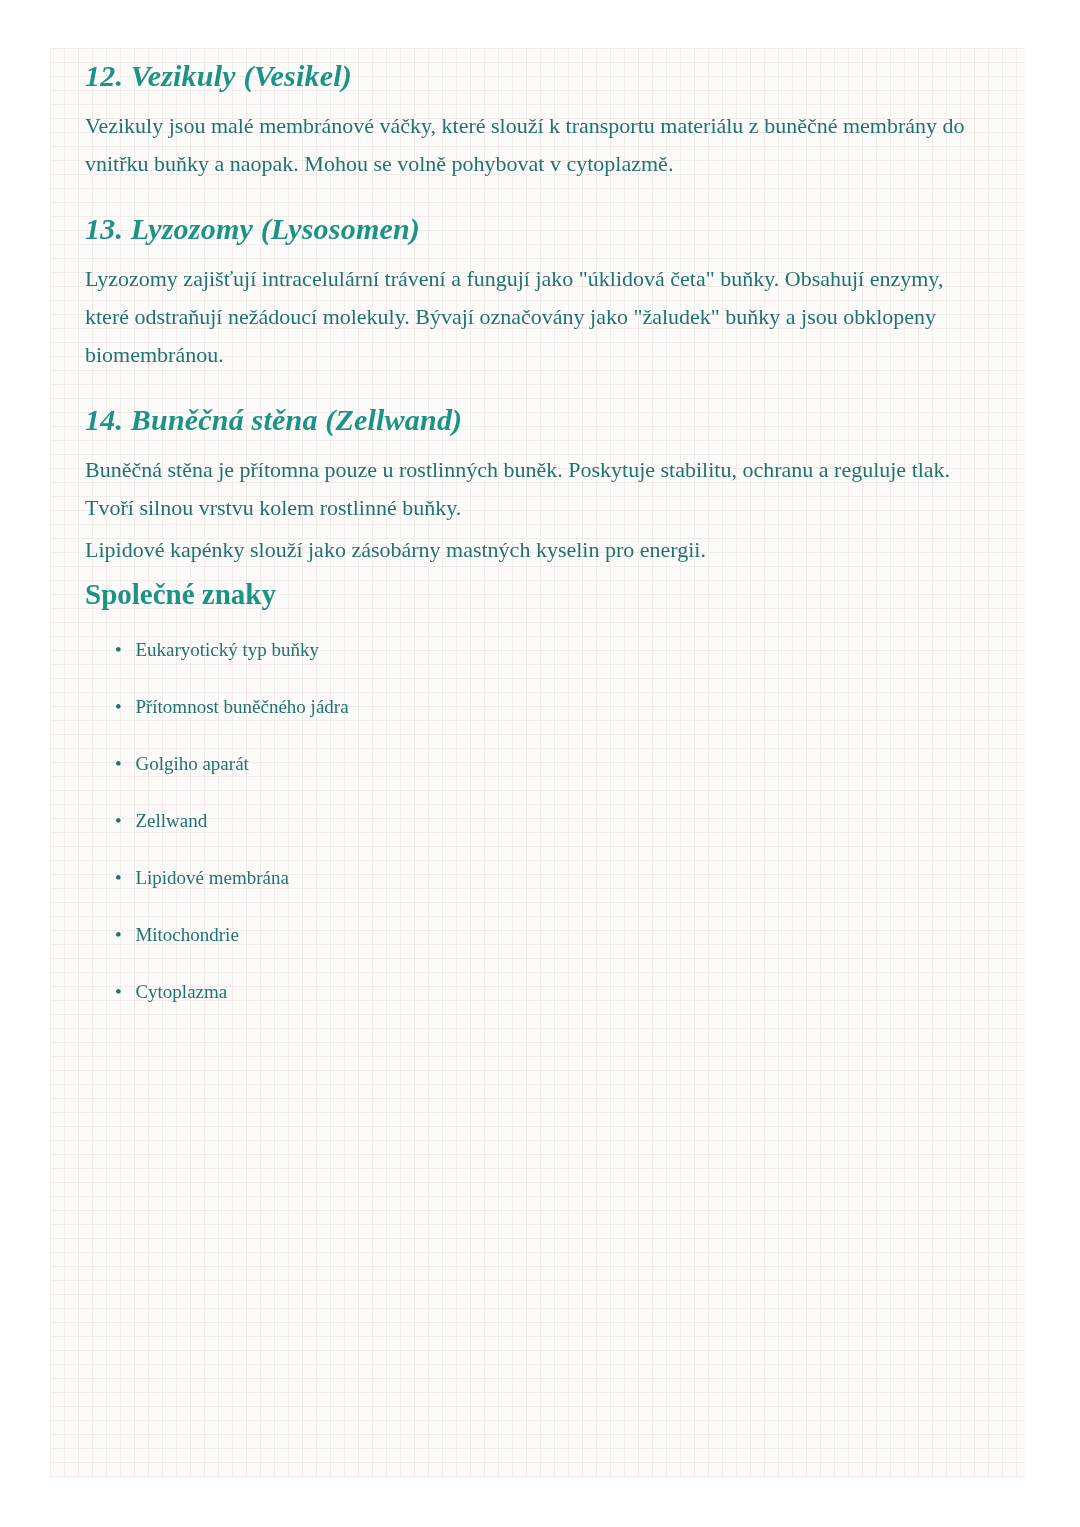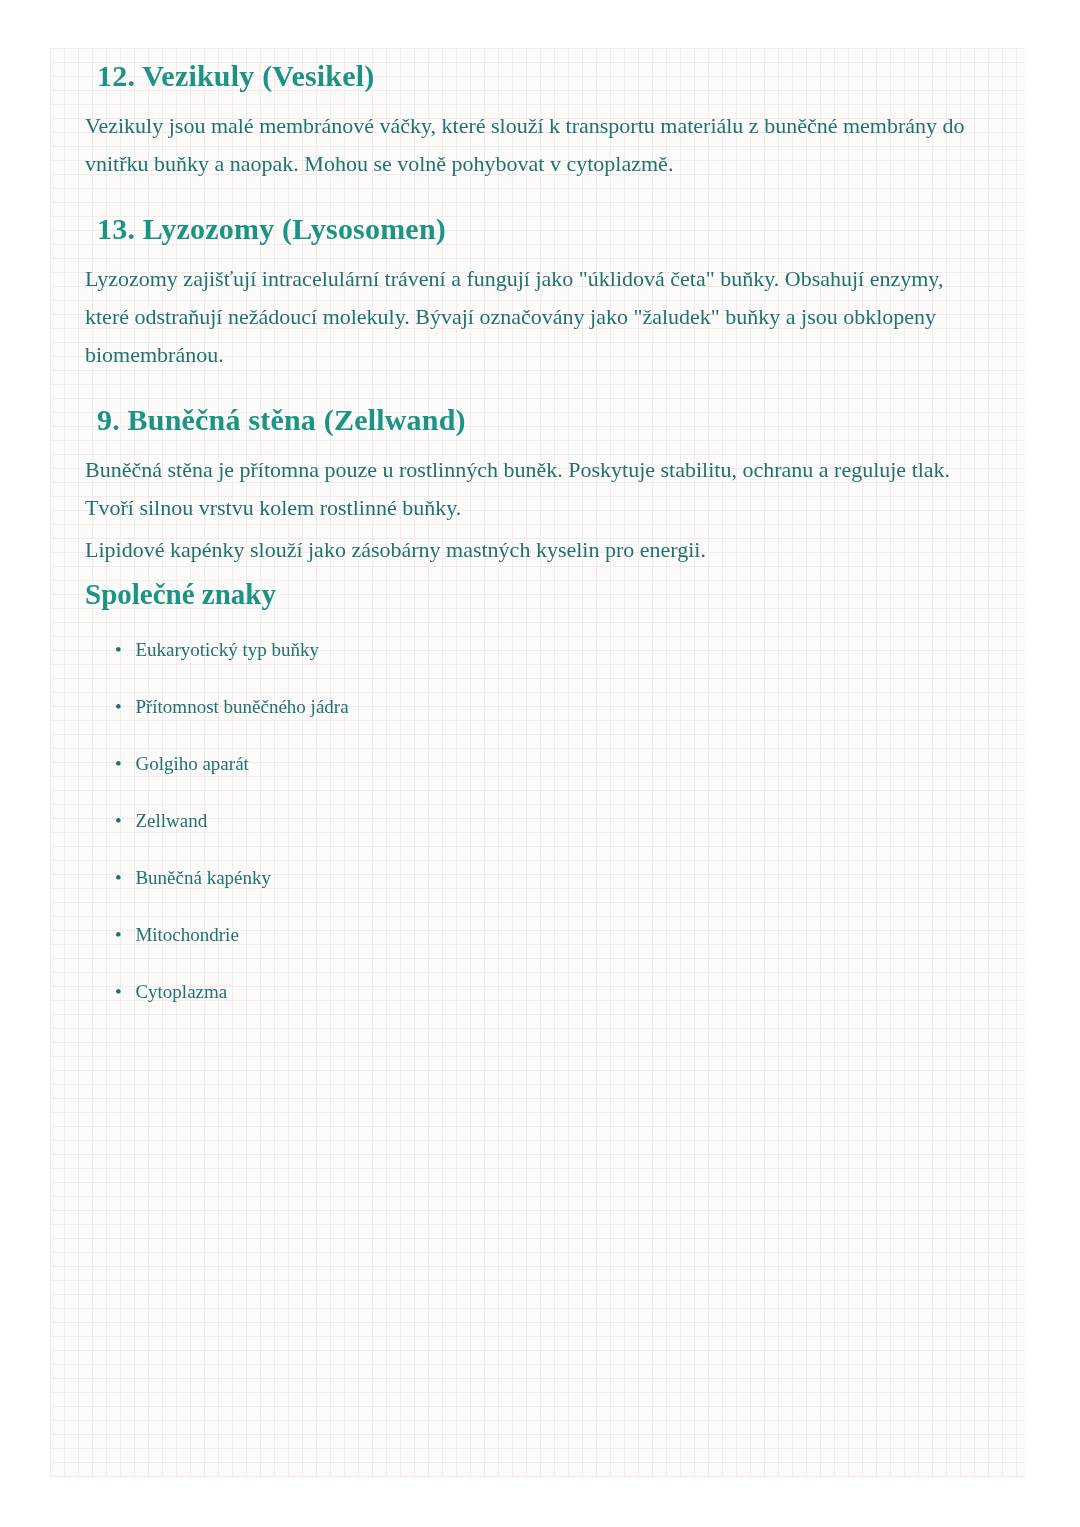--- a/index.html
+++ b/index.html
@@ -24,26 +24,27 @@
     box-sizing: border-box;
     padding: 10px 35px 0 35px;
     background-color: #fcfbf9;
     background-image:
       linear-gradient(to right, #f2ebea 1px, transparent 1px),
       linear-gradient(to bottom, #f2ebea 1px, transparent 1px);
     background-size: 14px 14px;
   }
   section.doc-section { margin: 0; }
   h2.section-heading {
-    margin: 28px 0 14px 12px;
+    margin: 28px 0 14px 0;
     font-size: 30px;
     line-height: 35px;
     font-weight: bold;
     color: #1b9486;
     letter-spacing: 0.2px;
+    font-style: italic;
   }
   section.doc-section:first-child h2.section-heading { margin-top: 0; }
   p.section-text {
     margin: 0 0 4px 0;
     max-width: 900px;
     font-size: 22px;
     line-height: 38px;
     color: #1e736e;
   }
   h1.comparison-title {
@@ -108,21 +109,21 @@
     <h2 class="section-heading">12. Vezikuly (Vesikel)</h2>
     <p class="section-text">Vezikuly jsou malé membránové váčky, které slouží k transportu materiálu z buněčné membrány do vnitřku buňky a naopak. Mohou se volně pohybovat v cytoplazmě.</p>
   </section>
 
   <section class="doc-section">
     <h2 class="section-heading">13. Lyzozomy (Lysosomen)</h2>
     <p class="section-text">Lyzozomy zajišťují intracelulární trávení a fungují jako "úklidová četa" buňky. Obsahují enzymy, které odstraňují nežádoucí molekuly. Bývají označovány jako "žaludek" buňky a jsou obklopeny biomembránou.</p>
   </section>
 
   <section class="doc-section">
-    <h2 class="section-heading">9. Buněčná stěna (Zellwand)</h2>
+    <h2 class="section-heading">14. Buněčná stěna (Zellwand)</h2>
     <p class="section-text">Buněčná stěna je přítomna pouze u rostlinných buněk. Poskytuje stabilitu, ochranu a reguluje tlak. Tvoří silnou vrstvu kolem rostlinné buňky.</p>
   </section>
 
   <section class="doc-section">
     <p class="section-text">Lipidové kapénky slouží jako zásobárny mastných kyselin pro energii.</p>
   </section>
 
 </div>
 
 
@@ -144,21 +145,21 @@
     <span class="bullet-text">Golgiho aparát</span>
   </li>
 
   <li>
     <span class="bullet-dot">•</span>
     <span class="bullet-text">Zellwand</span>
   </li>
 
   <li>
     <span class="bullet-dot">•</span>
-    <span class="bullet-text">Buněčná kapénky</span>
+    <span class="bullet-text">Lipidové membrána</span>
   </li>
 
   <li>
     <span class="bullet-dot">•</span>
     <span class="bullet-text">Mitochondrie</span>
   </li>
 
   <li>
     <span class="bullet-dot">•</span>
     <span class="bullet-text">Cytoplazma</span>

